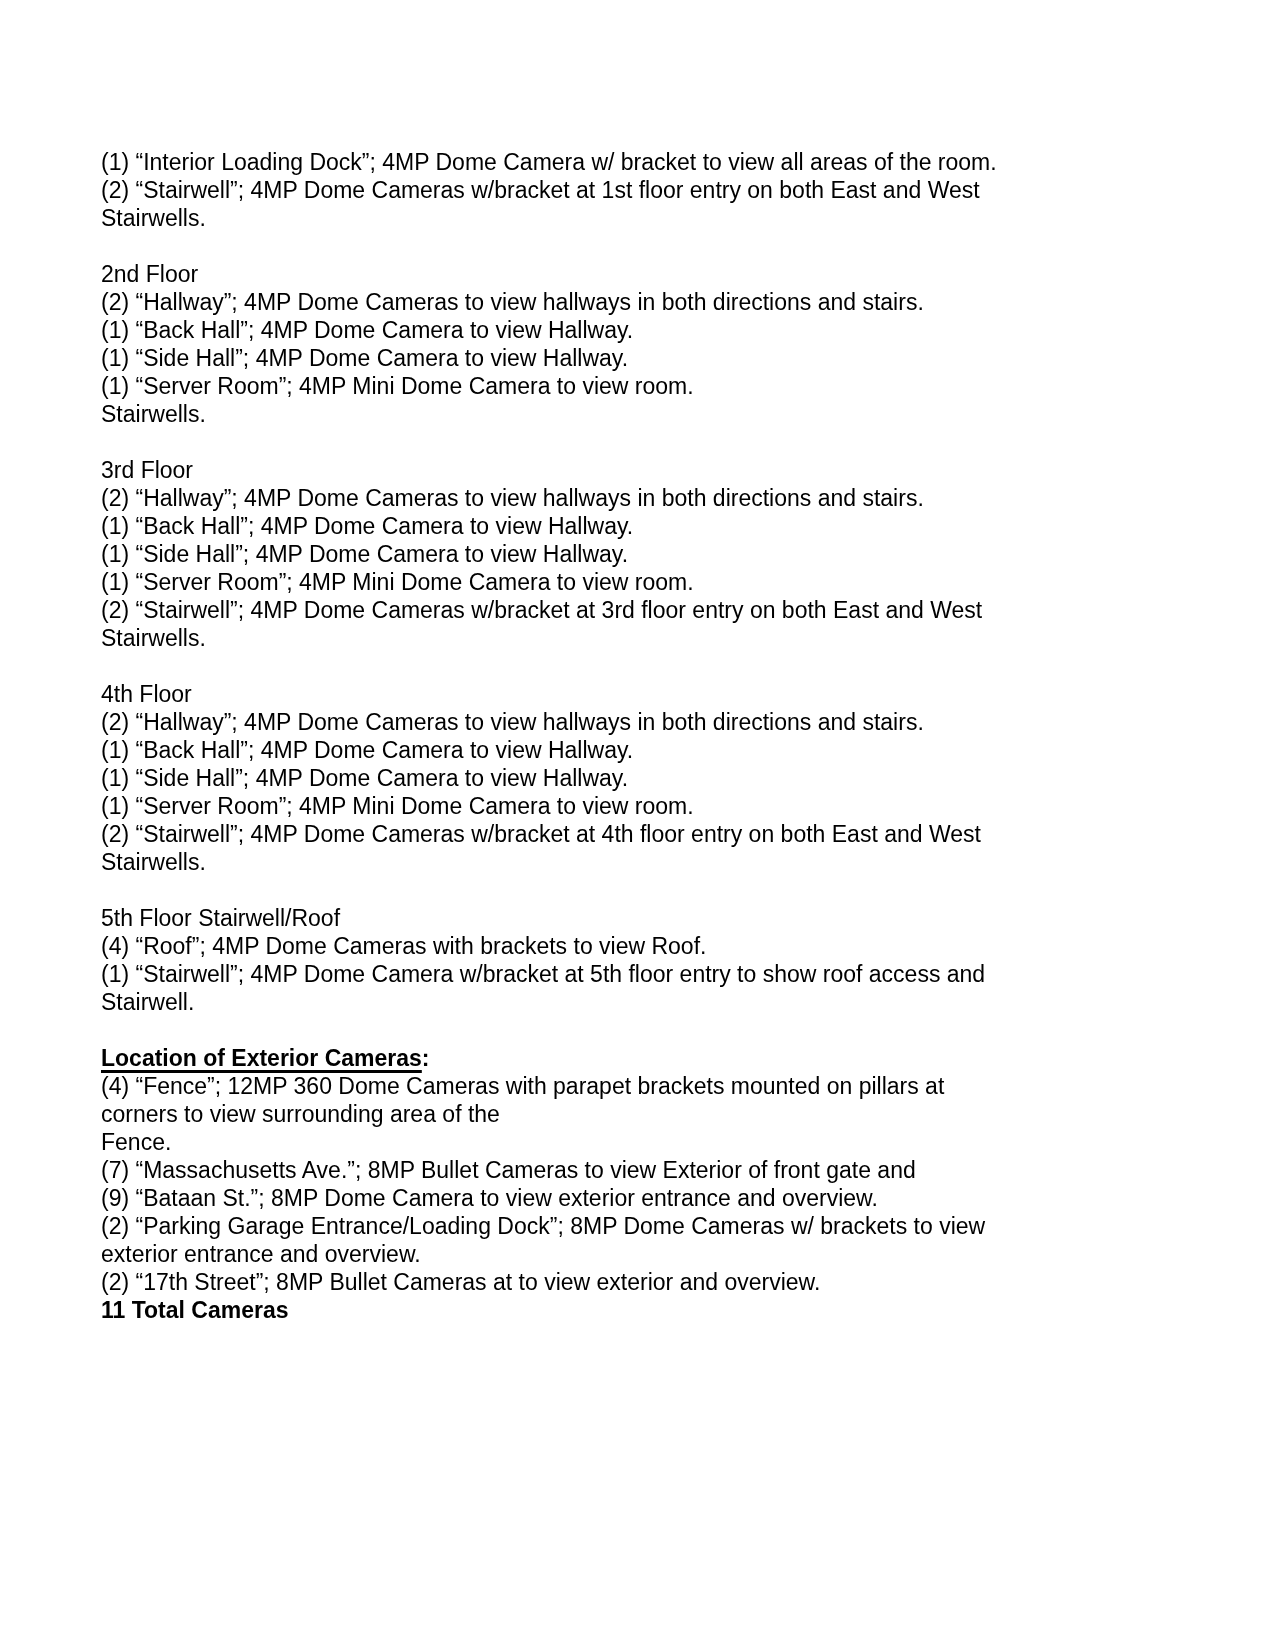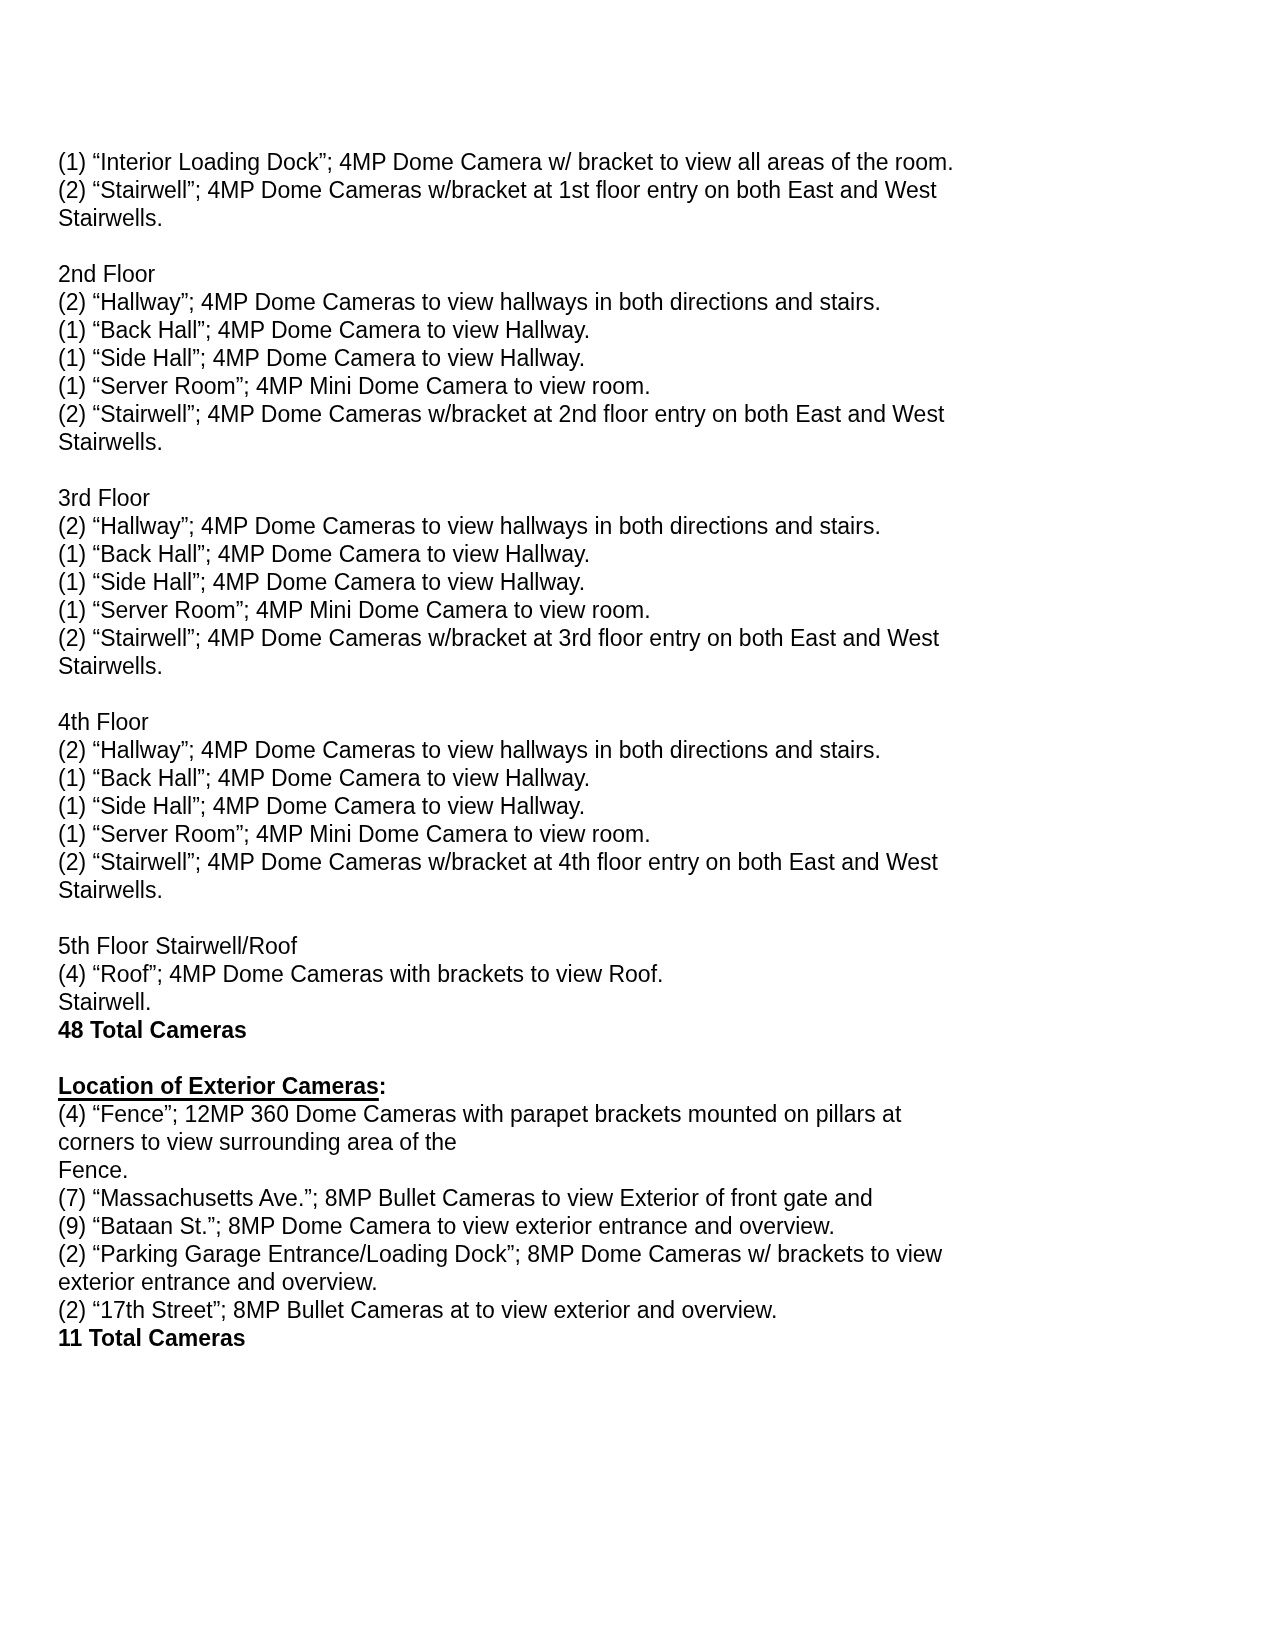--- a/index.html
+++ b/index.html
@@ -11,21 +11,21 @@
     width: 1275px;
     height: 1650px;
     font-family: "Liberation Sans", sans-serif;
     color: #000000;
     overflow: hidden;
   }
   .page {
     box-sizing: border-box;
     width: 1275px;
     height: 1650px;
-    padding: 148px 130px 0 58px;
+    padding: 148px 130px 0 101px;
     background: #ffffff;
   }
   .section {
     margin: 0 0 28px 0;
   }
   .line {
     font-size: 23px;
     line-height: 28px;
     white-space: pre;
     letter-spacing: 0;
@@ -47,21 +47,20 @@
       <div class="line"><span>(1) “Interior Loading Dock”; 4MP Dome Camera w/ bracket to view all areas of the room.</span></div>
       <div class="line"><span>(2) “Stairwell”; 4MP Dome Cameras w/bracket at 1st floor entry on both East and West</span></div>
       <div class="line"><span>Stairwells.</span></div>
     </div>
     <div class="section">
       <div class="line"><span>2nd Floor</span></div>
       <div class="line"><span>(2) “Hallway”; 4MP Dome Cameras to view hallways in both directions and stairs.</span></div>
       <div class="line"><span>(1) “Back Hall”; 4MP Dome Camera to view Hallway.</span></div>
       <div class="line"><span>(1) “Side Hall”; 4MP Dome Camera to view Hallway.</span></div>
       <div class="line"><span>(1) “Server Room”; 4MP Mini Dome Camera to view room.</span></div>
-      <div class="line"><span>(2) “Stairwell”; 4MP Dome Cameras w/bracket at 2nd floor entry on both East and West</span></div>
       <div class="line"><span>Stairwells.</span></div>
     </div>
     <div class="section">
       <div class="line"><span>3rd Floor</span></div>
       <div class="line"><span>(2) “Hallway”; 4MP Dome Cameras to view hallways in both directions and stairs.</span></div>
       <div class="line"><span>(1) “Back Hall”; 4MP Dome Camera to view Hallway.</span></div>
       <div class="line"><span>(1) “Side Hall”; 4MP Dome Camera to view Hallway.</span></div>
       <div class="line"><span>(1) “Server Room”; 4MP Mini Dome Camera to view room.</span></div>
       <div class="line"><span>(2) “Stairwell”; 4MP Dome Cameras w/bracket at 3rd floor entry on both East and West</span></div>
       <div class="line"><span>Stairwells.</span></div>
@@ -71,22 +70,22 @@
       <div class="line"><span>(2) “Hallway”; 4MP Dome Cameras to view hallways in both directions and stairs.</span></div>
       <div class="line"><span>(1) “Back Hall”; 4MP Dome Camera to view Hallway.</span></div>
       <div class="line"><span>(1) “Side Hall”; 4MP Dome Camera to view Hallway.</span></div>
       <div class="line"><span>(1) “Server Room”; 4MP Mini Dome Camera to view room.</span></div>
       <div class="line"><span>(2) “Stairwell”; 4MP Dome Cameras w/bracket at 4th floor entry on both East and West</span></div>
       <div class="line"><span>Stairwells.</span></div>
     </div>
     <div class="section">
       <div class="line"><span>5th Floor Stairwell/Roof</span></div>
       <div class="line"><span>(4) “Roof”; 4MP Dome Cameras with brackets to view Roof.</span></div>
+      <div class="line"><span>(1) “Stairwell”; 4MP Dome Camera w/bracket at 5th floor entry to show roof access and</span></div>
       <div class="line"><span>Stairwell.</span></div>
-      <div class="line"><span class="bold">48 Total Cameras</span></div>
     </div>
     <div class="section">
       <div class="line"><span class="bold underline">Location of Exterior Cameras</span><span class="bold">:</span></div>
       <div class="line"><span>(4) “Fence”; 12MP 360 Dome Cameras with parapet brackets mounted on pillars at</span></div>
       <div class="line"><span>corners to view surrounding area of the</span></div>
       <div class="line"><span>Fence.</span></div>
       <div class="line"><span>(7) “Massachusetts Ave.”; 8MP Bullet Cameras to view Exterior of front gate and</span></div>
       <div class="line"><span>(9) “Bataan St.”; 8MP Dome Camera to view exterior entrance and overview.</span></div>
       <div class="line"><span>(2) “Parking Garage Entrance/Loading Dock”; 8MP Dome Cameras w/ brackets to view</span></div>
       <div class="line"><span>exterior entrance and overview.</span></div>

